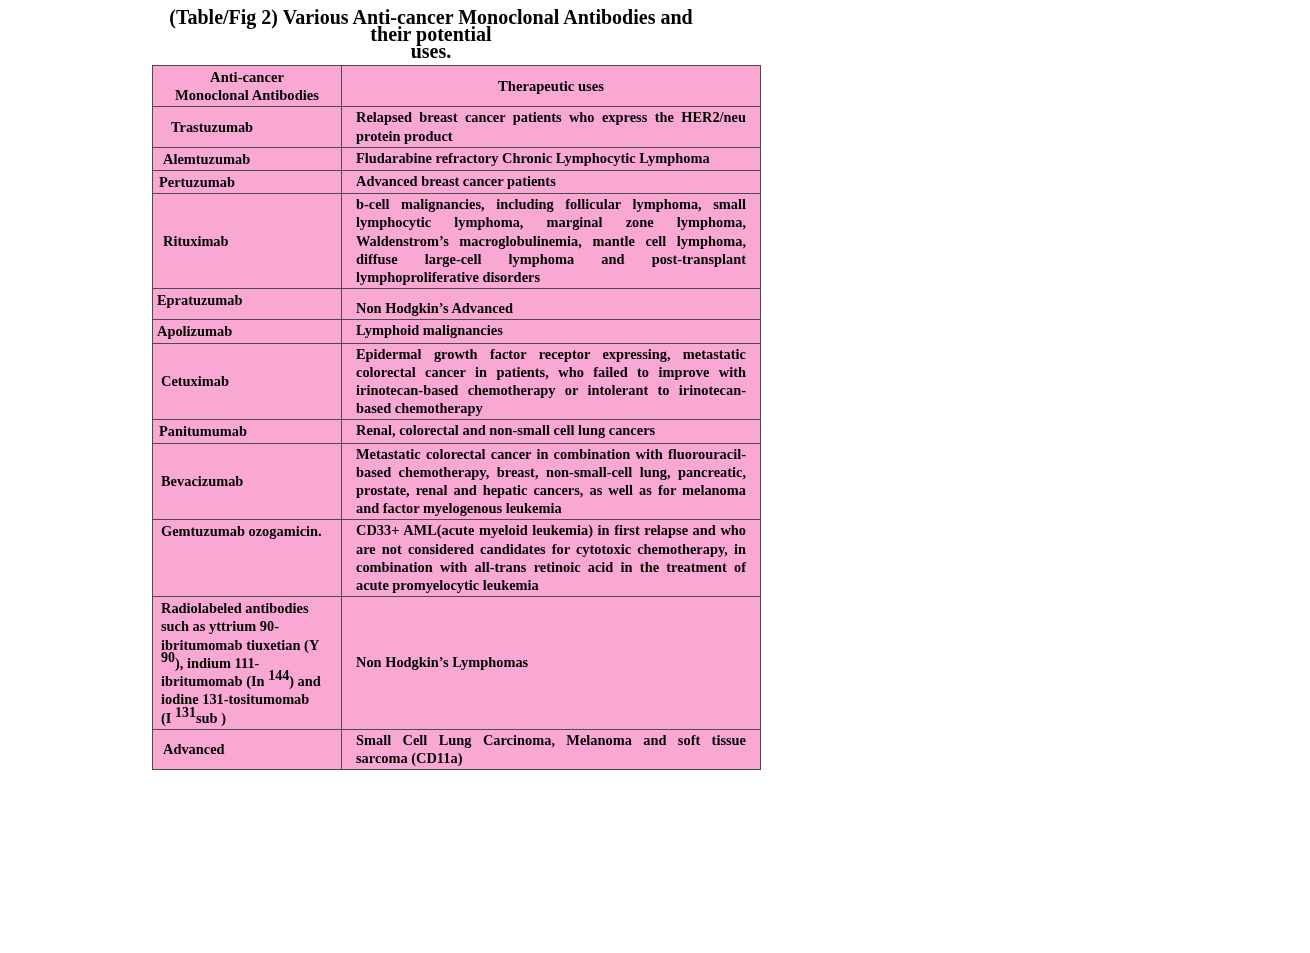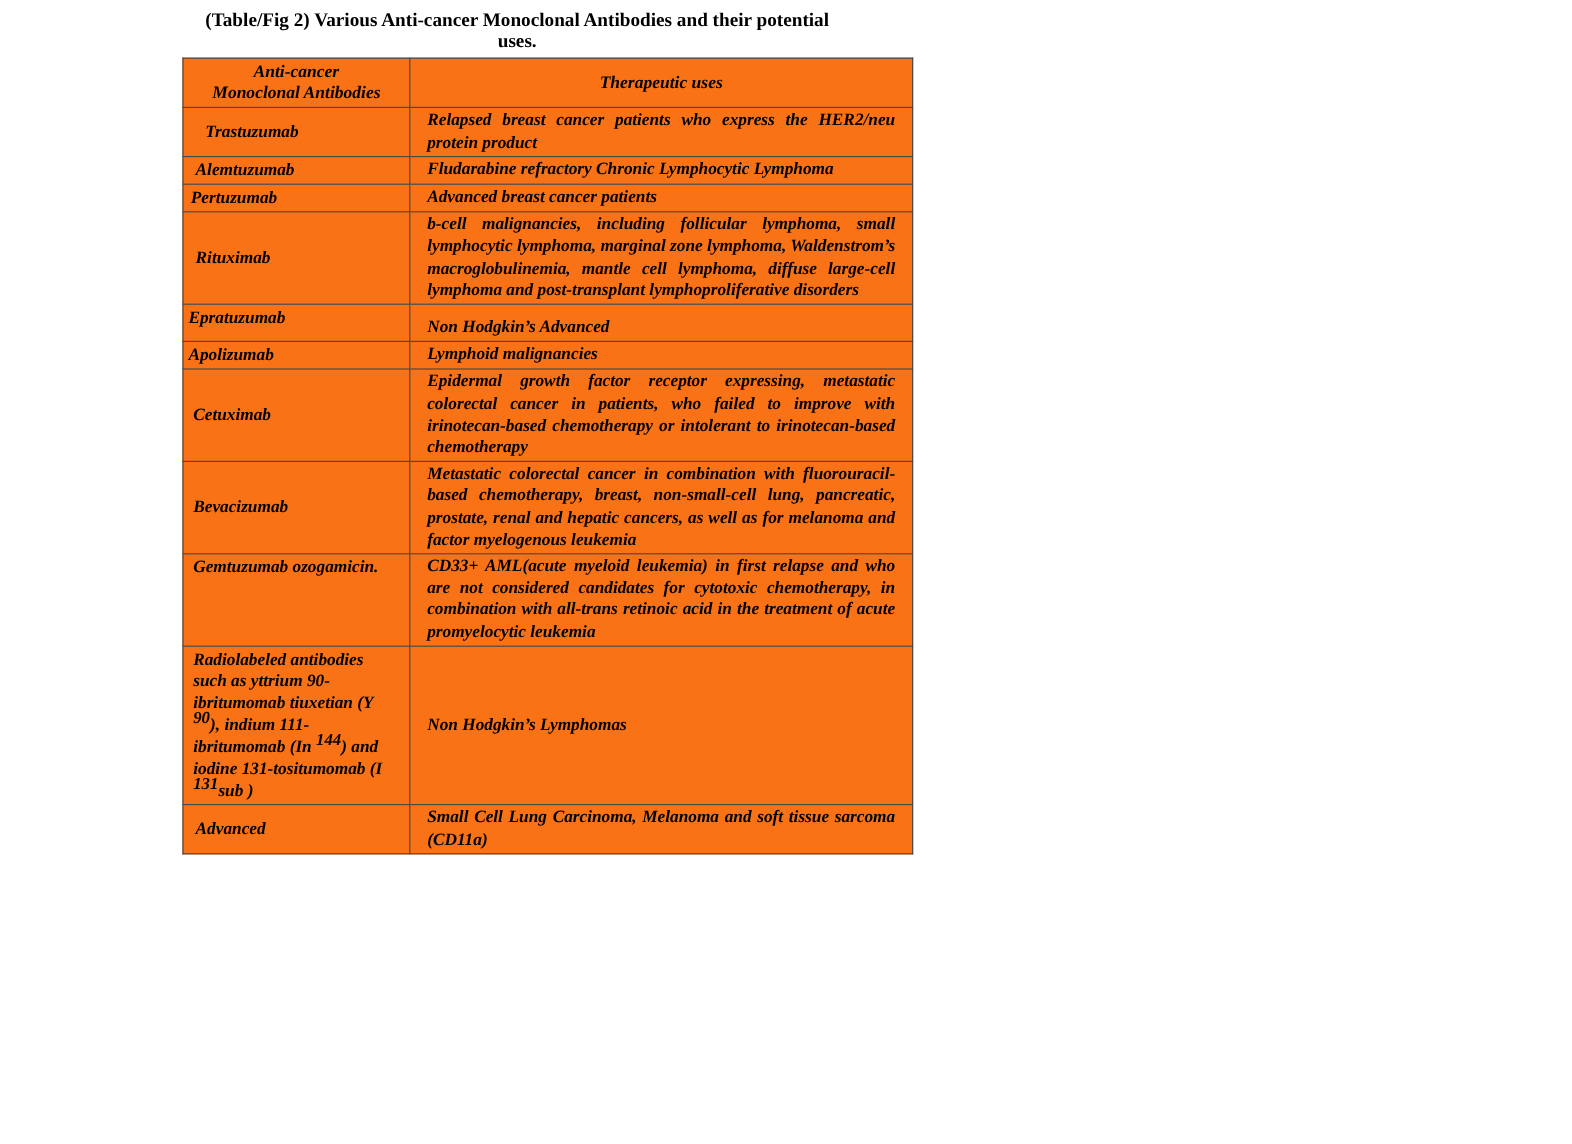--- a/index.html
+++ b/index.html
@@ -14,31 +14,30 @@
     background: #ffffff;
     color: #000000;
     font-family: "Liberation Serif", "DejaVu Serif", serif;
     overflow: hidden;
   }
   .title-block {
     margin: 9px 0 0 152px;
     width: 558px;
     text-align: center;
     font-weight: bold;
-    font-size: 16px;
+    font-size: 20px;
     line-height: 17px;
     color: #000000;
   }
   table.abx {
     border-collapse: collapse;
     table-layout: fixed;
     margin: 5px 4px 0 152px;
     width: 608px;
-    background: #f97316;
-    font-style: italic;
+    background: #f9a8d4;
   }
   table.abx col.c1 { width: 189px; }
   table.abx col.c2 { width: 419px; }
   table.abx th, table.abx td {
     border: 1px solid #4b4b4b;
     font-weight: bold;
     font-size: 14.4px;
     line-height: 18.2px;
     color: #000000;
     overflow: hidden;
@@ -106,20 +105,24 @@
         </tr>
         <tr>
           <td class="name-cell" style="padding-left: 4px;">Apolizumab</td>
           <td class="uses-cell">Lymphoid malignancies</td>
         </tr>
         <tr>
           <td class="name-cell" style="padding-left: 8px;">Cetuximab</td>
           <td class="uses-cell">Epidermal growth factor receptor expressing, metastatic colorectal cancer in patients, who failed to improve with irinotecan-based chemotherapy or intolerant to irinotecan-based chemotherapy</td>
         </tr>
         <tr>
+          <td class="name-cell" style="padding-left: 6px;">Panitumumab</td>
+          <td class="uses-cell">Renal, colorectal and non-small cell lung cancers</td>
+        </tr>
+        <tr>
           <td class="name-cell" style="padding-left: 8px;">Bevacizumab</td>
           <td class="uses-cell">Metastatic colorectal cancer in combination with fluorouracil-based chemotherapy, breast, non-small-cell lung, pancreatic, prostate, renal and hepatic cancers, as well as for melanoma and factor myelogenous leukemia</td>
         </tr>
         <tr>
           <td class="name-cell" style="padding-left: 8px; vertical-align: top;">Gemtuzumab ozogamicin.</td>
           <td class="uses-cell">CD33+ AML(acute myeloid leukemia) in first relapse and who are not considered candidates for cytotoxic chemotherapy,  in combination with all-trans retinoic acid in the treatment of acute promyelocytic leukemia</td>
         </tr>
         <tr>
           <td class="name-cell" style="padding-left: 8px; vertical-align: top;"><span>Radiolabeled antibodies such as yttrium 90-ibritumomab tiuxetian (Y </span><sup>90</sup><span>), indium 111-ibritumomab (In </span><sup>144</sup><span>) and iodine 131-tositumomab (I </span><sup>131</sup><span>sub )</span></td>
           <td class="uses-cell" style="vertical-align: middle;">Non Hodgkin’s Lymphomas</td>

